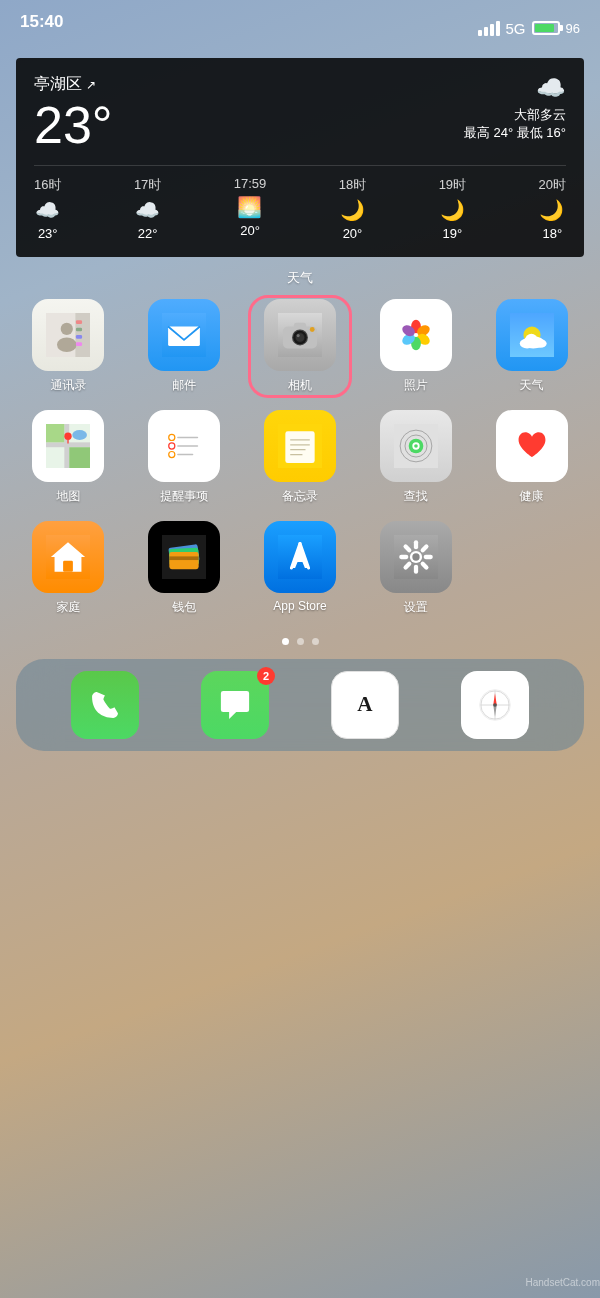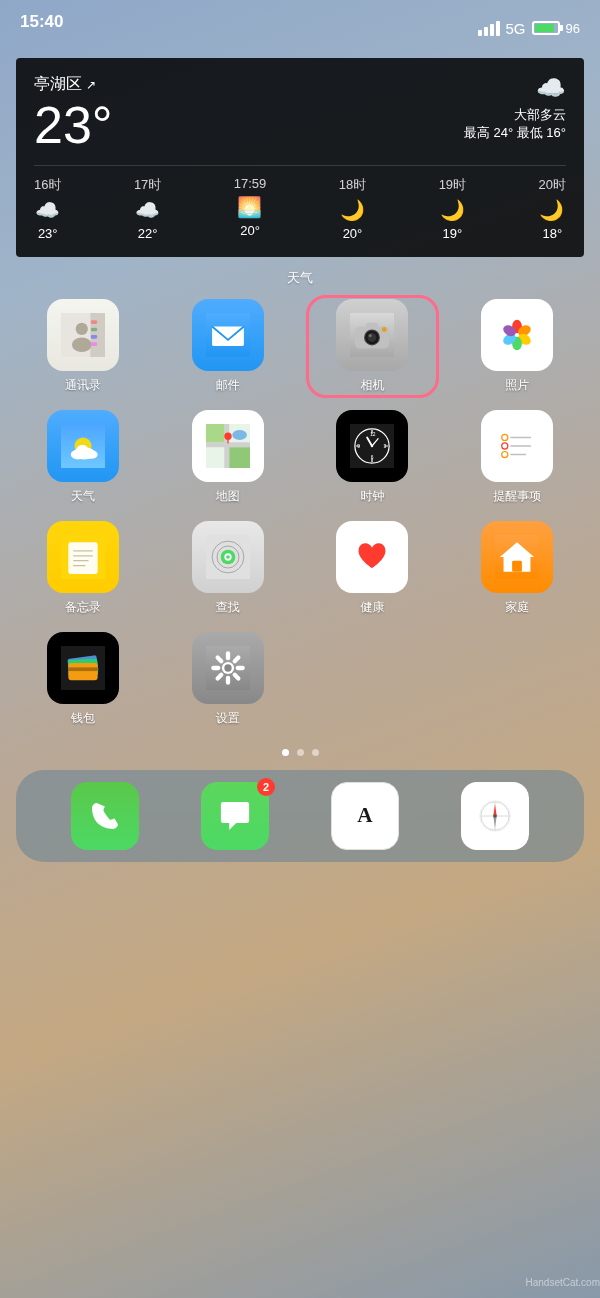--- a/index.html
+++ b/index.html
@@ -113,21 +113,21 @@
       text-align: center;
       color: white;
       font-size: 13px;
       margin-bottom: 8px;
       text-shadow: 0 1px 2px rgba(0,0,0,0.3);
     }
 
     
     .app-grid {
       display: grid;
-      grid-template-columns: repeat(4, 1fr);
+      grid-template-columns: repeat(5, 1fr);
       gap: 16px 19px;
       padding: 4px 20px 0 20px;
     }
     .app-item {
       display: flex;
       flex-direction: column;
       align-items: center;
       gap: 6px;
       cursor: pointer;
     }
@@ -464,44 +464,20 @@
 
         <ellipse cx="55" cy="18" rx="12" ry="8" fill="#7ab8e8"></ellipse>
 
         <circle cx="36" cy="20" r="6" fill="#ff3b30"></circle>
         <line x1="36" y1="26" x2="36" y2="32" stroke="#ff3b30" stroke-width="2"></line>
       </svg>
     </div>
     <span class="app-label">地图</span>
   </div>
 
-  <div class="app-item">
-    <div class="app-icon icon-clock">
-      <svg viewBox="0 0 72 72" xmlns="http://www.w3.org/2000/svg">
-        <rect width="72" height="72" fill="#1a1a1a" rx="0"></rect>
-        <circle cx="36" cy="36" r="28" fill="none" stroke="white" stroke-width="2"></circle>
-
-        <line x1="36" y1="10" x2="36" y2="16" stroke="white" stroke-width="2"></line>
-        <line x1="62" y1="36" x2="56" y2="36" stroke="white" stroke-width="2"></line>
-        <line x1="36" y1="62" x2="36" y2="56" stroke="white" stroke-width="2"></line>
-        <line x1="10" y1="36" x2="16" y2="36" stroke="white" stroke-width="2"></line>
-
-        <text x="33" y="20" fill="white" font-size="8" font-family="sans-serif">12</text>
-        <text x="55" y="39" fill="white" font-size="8" font-family="sans-serif">3</text>
-        <text x="34" y="57" fill="white" font-size="8" font-family="sans-serif">6</text>
-        <text x="12" y="39" fill="white" font-size="8" font-family="sans-serif">9</text>
-
-        <line x1="36" y1="36" x2="28" y2="22" stroke="white" stroke-width="3" stroke-linecap="round"></line>
-
-        <line x1="36" y1="36" x2="46" y2="24" stroke="white" stroke-width="2" stroke-linecap="round"></line>
-        <circle cx="36" cy="36" r="2" fill="white"></circle>
-      </svg>
-    </div>
-    <span class="app-label">时钟</span>
-  </div>
 
 
   <div class="app-item">
     <div class="app-icon icon-reminders">
       <svg viewBox="0 0 72 72" xmlns="http://www.w3.org/2000/svg">
         <rect width="72" height="72" fill="white" rx="0"></rect>
 
         <circle cx="16" cy="22" r="5" fill="none" stroke="#ff9500" stroke-width="2"></circle>
         <line x1="26" y1="22" x2="58" y2="22" stroke="#c0c0c0" stroke-width="2.5" stroke-linecap="round"></line>
         <circle cx="16" cy="36" r="5" fill="none" stroke="#ff3b30" stroke-width="2"></circle>
@@ -582,20 +558,40 @@
         <rect x="12" y="18" width="48" height="28" rx="4" fill="#4a90d9" transform="rotate(-8,36,32)"></rect>
         <rect x="12" y="22" width="48" height="28" rx="4" fill="#2ecc71" transform="rotate(-3,36,36)"></rect>
         <rect x="12" y="28" width="48" height="28" rx="4" fill="#f39c12"></rect>
 
         <rect x="12" y="35" width="48" height="6" fill="rgba(0,0,0,0.3)"></rect>
       </svg>
     </div>
     <span class="app-label">钱包</span>
   </div>
 
+  <div class="app-item">
+    <div class="app-icon icon-appstore">
+      <svg viewBox="0 0 72 72" xmlns="http://www.w3.org/2000/svg">
+        <defs>
+          <linearGradient id="storeGrad" x1="0" y1="0" x2="0" y2="1">
+            <stop offset="0%" stop-color="#1a9fff"></stop>
+            <stop offset="100%" stop-color="#0070e0"></stop>
+          </linearGradient>
+        </defs>
+        <rect width="72" height="72" fill="url(#storeGrad)" rx="0"></rect>
+
+        <path d="M36 14 L50 54 L44 54 L40 44 L32 44 L28 54 L22 54 Z" fill="white"></path>
+        <line x1="30" y1="38" x2="42" y2="38" stroke="url(#storeGrad)" stroke-width="4"></line>
+        <path d="M36 14 L50 54" fill="none" stroke="white" stroke-width="5" stroke-linecap="round"></path>
+        <path d="M36 14 L22 54" fill="none" stroke="white" stroke-width="5" stroke-linecap="round"></path>
+        <line x1="28" y1="40" x2="44" y2="40" stroke="white" stroke-width="4"></line>
+      </svg>
+    </div>
+    <span class="app-label">App Store</span>
+  </div>
 
   <div class="app-item">
     <div class="app-icon icon-settings">
       <svg viewBox="0 0 72 72" xmlns="http://www.w3.org/2000/svg">
         <defs>
           <linearGradient id="settingsGrad" x1="0" y1="0" x2="0" y2="1">
             <stop offset="0%" stop-color="#aaaaaa"></stop>
             <stop offset="100%" stop-color="#888888"></stop>
           </linearGradient>
         </defs>

